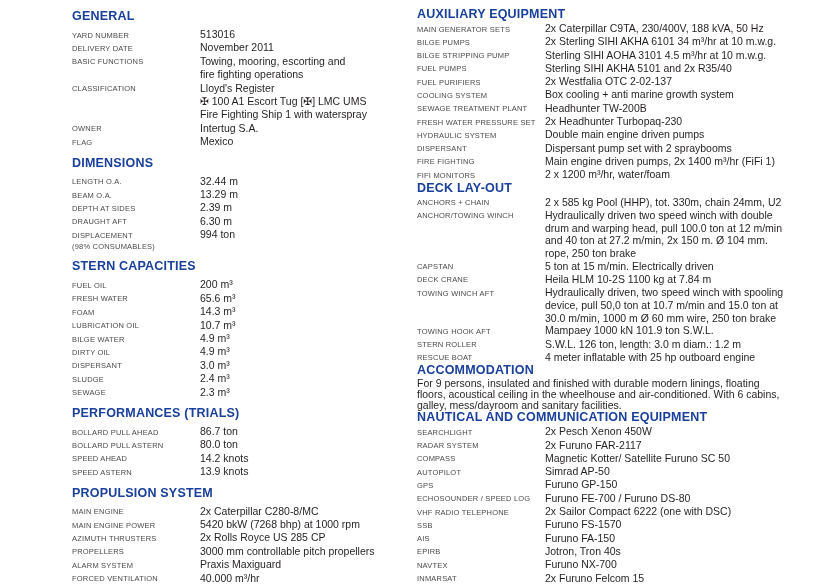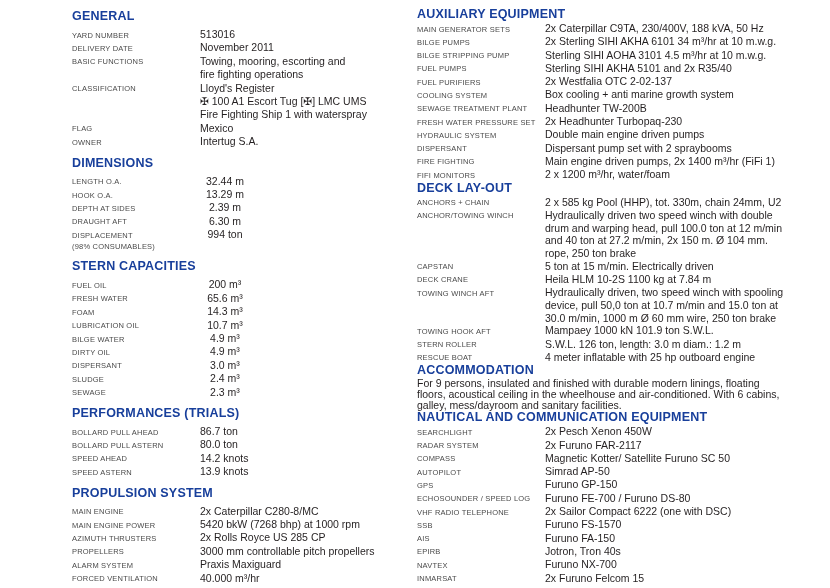--- a/index.html
+++ b/index.html
@@ -33,21 +33,21 @@
     flex:none;width:128px;padding-top:2.5px;
     font-size:7.5px;line-height:10.8px;letter-spacing:.2px;
     color:var(--label);white-space:pre-line;
   }
   .spec-value{
     flex:1;font-size:10.5px;color:var(--text);white-space:pre-line;
   }
   .left  .spec-value{line-height:13.4px;}
   .right .spec-value{line-height:12.7px;}
 
-  .align-right .spec-value{flex:none;width:50px;text-align:center;}
+  .align-right .spec-value{flex:none;width:50px;text-align:left;}
 
   .paragraph{
     margin:0;font-size:10.5px;line-height:11px;color:var(--text);
     white-space:pre-line;
   }
 </style>
 </head>
 <body>
 
 <main class="page">
@@ -70,39 +70,39 @@
             <div class="spec-value">Towing, mooring, escorting and
 fire fighting operations</div>
           </div>
           <div class="spec-row">
             <div class="spec-label">CLASSIFICATION</div>
             <div class="spec-value">Lloyd's Register
 ✠ 100 A1 Escort Tug [✠] LMC UMS
 Fire Fighting Ship 1 with waterspray</div>
           </div>
           <div class="spec-row">
+            <div class="spec-label">OWNER</div>
+            <div class="spec-value">Intertug S.A.</div>
+          </div>
+          <div class="spec-row">
             <div class="spec-label">FLAG</div>
             <div class="spec-value">Mexico</div>
           </div>
-          <div class="spec-row">
-            <div class="spec-label">OWNER</div>
-            <div class="spec-value">Intertug S.A.</div>
-          </div>
         </div>
     </div>
 
     <div class="spec-section align-right">
       <h2 class="sec-title">DIMENSIONS</h2>
       <div class="rows">
           <div class="spec-row">
             <div class="spec-label">LENGTH O.A.</div>
             <div class="spec-value">32.44 m</div>
           </div>
           <div class="spec-row">
-            <div class="spec-label">HOOK O.A.</div>
+            <div class="spec-label">BEAM O.A.</div>
             <div class="spec-value">13.29 m</div>
           </div>
           <div class="spec-row">
             <div class="spec-label">DEPTH AT SIDES</div>
             <div class="spec-value">2.39 m</div>
           </div>
           <div class="spec-row">
             <div class="spec-label">DRAUGHT AFT</div>
             <div class="spec-value">6.30 m</div>
           </div>

